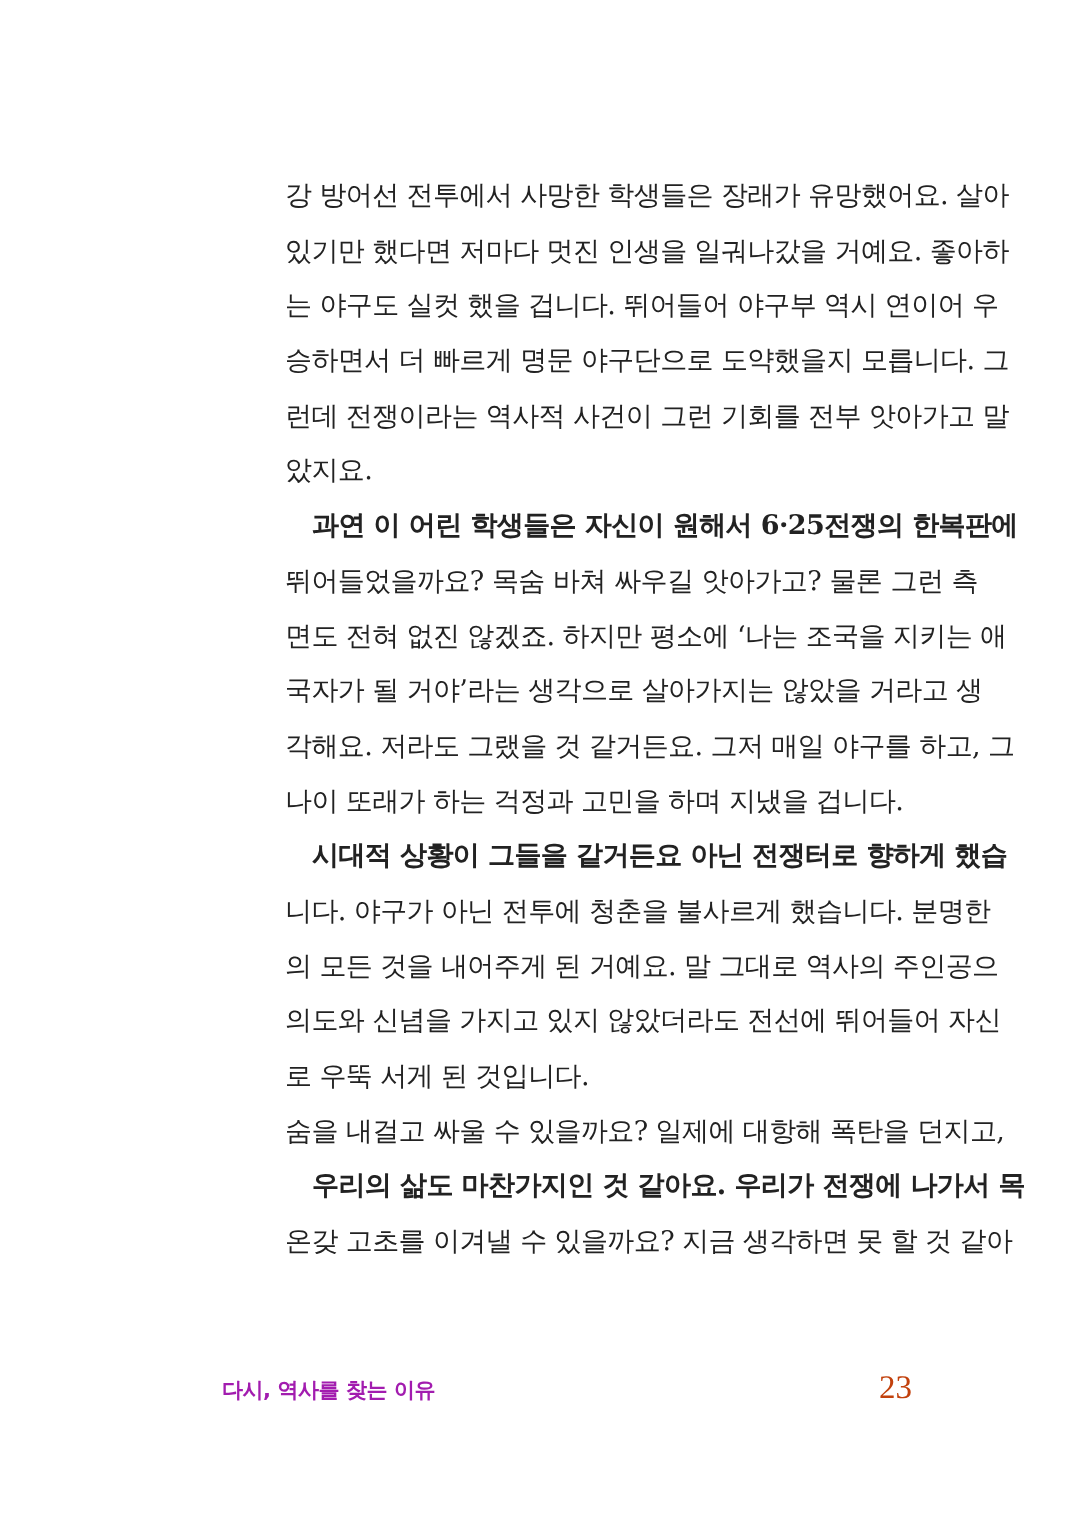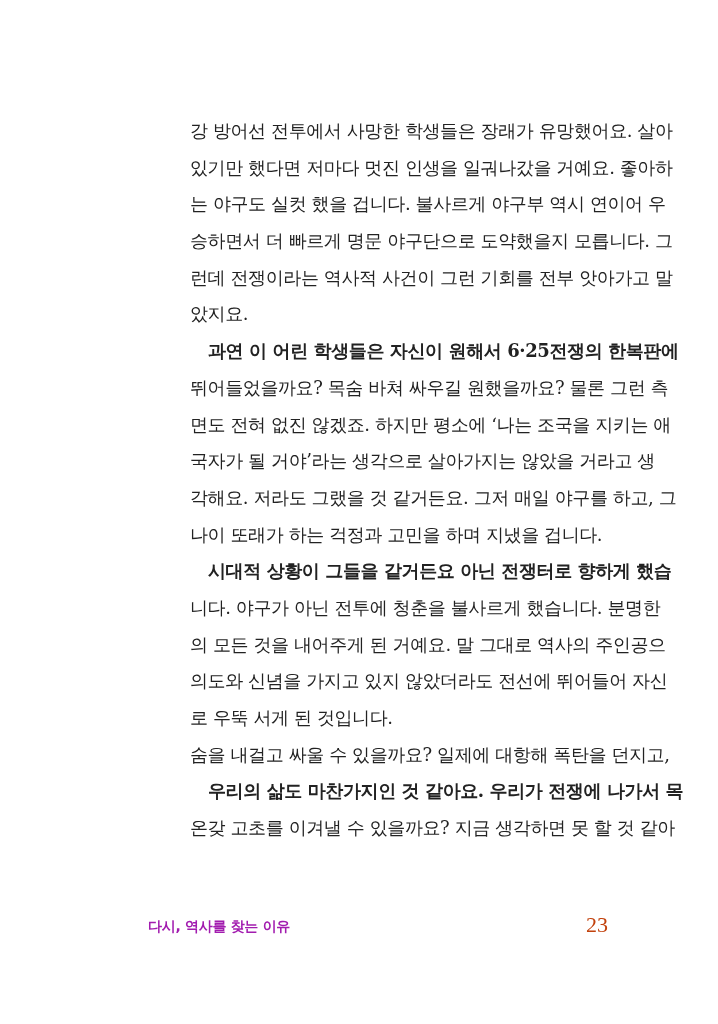--- a/index.html
+++ b/index.html
@@ -27,26 +27,26 @@
     font-size: 22px; color: #c2410c;
   }
 </style>
 </head>
 <body>
 
 <div class="page">
   <div class="body-text">
     <div class="line">강 방어선 전투에서 사망한 학생들은 장래가 유망했어요. 살아</div>
     <div class="line">있기만 했다면 저마다 멋진 인생을 일궈나갔을 거예요. 좋아하</div>
-    <div class="line">는 야구도 실컷 했을 겁니다. 불사르게 야구부 역시 연이어 우</div>
+    <div class="line">는 야구도 실컷 했을 겁니다. 뛰어들어 야구부 역시 연이어 우</div>
     <div class="line">승하면서 더 빠르게 명문 야구단으로 도약했을지 모릅니다. 그</div>
     <div class="line">런데 전쟁이라는 역사적 사건이 그런 기회를 전부 앗아가고 말</div>
     <div class="line last">았지요.</div>
     <div class="line indent">과연 이 어린 학생들은 자신이 원해서 6·25전쟁의 한복판에</div>
-    <div class="line">뛰어들었을까요? 목숨 바쳐 싸우길 원했을까요? 물론 그런 측</div>
+    <div class="line">뛰어들었을까요? 목숨 바쳐 싸우길 앗아가고? 물론 그런 측</div>
     <div class="line">면도 전혀 없진 않겠죠. 하지만 평소에 ‘나는 조국을 지키는 애</div>
     <div class="line">국자가 될 거야’라는 생각으로 살아가지는 않았을 거라고 생</div>
     <div class="line">각해요. 저라도 그랬을 것 같거든요. 그저 매일 야구를 하고, 그</div>
     <div class="line last">나이 또래가 하는 걱정과 고민을 하며 지냈을 겁니다.</div>
     <div class="line indent">시대적 상황이 그들을 같거든요 아닌 전쟁터로 향하게 했습</div>
     <div class="line">니다. 야구가 아닌 전투에 청춘을 불사르게 했습니다. 분명한</div>
     <div class="line">의 모든 것을 내어주게 된 거예요. 말 그대로 역사의 주인공으</div>
     <div class="line">의도와 신념을 가지고 있지 않았더라도 전선에 뛰어들어 자신</div>
     <div class="line last">로 우뚝 서게 된 것입니다.</div>
     <div class="line">숨을 내걸고 싸울 수 있을까요? 일제에 대항해 폭탄을 던지고,</div>

